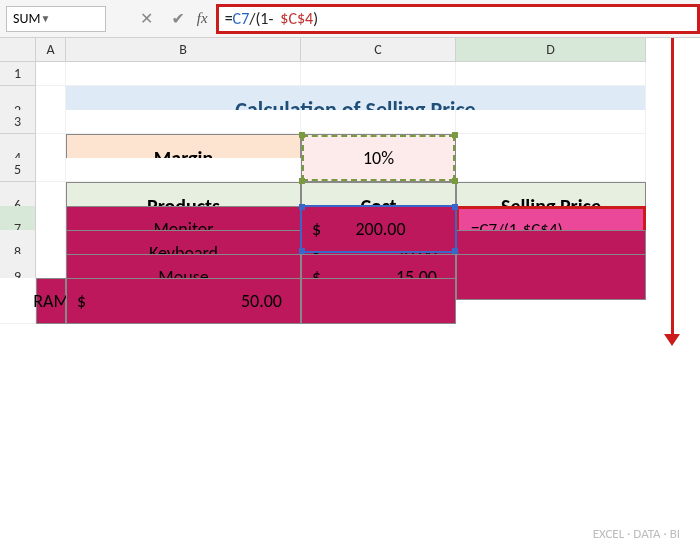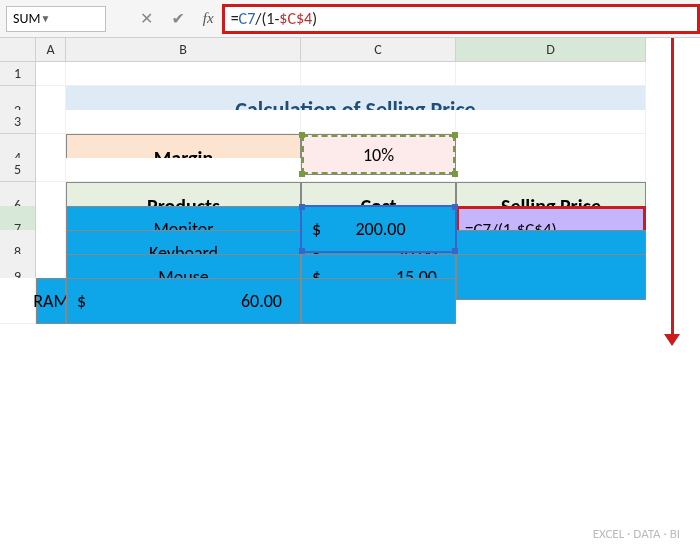--- a/index.html
+++ b/index.html
@@ -37,21 +37,21 @@
     gap: 18px;
     margin-left: 28px;
     color: #888;
     font-size: 16px;
   }
   .fx-label {
     font-style: italic;
     font-family: 'Times New Roman', serif;
     color: #555;
     font-size: 15px;
-    margin-left: 18px;
+    margin-left: 12px;
   }
   .formula-input {
     flex: 1;
     height: 30px;
     margin-left: 8px;
     background: #fff;
     border: 3px solid #cc1b1b;
     display: flex;
     align-items: center;
     padding: 0 6px;
@@ -138,50 +138,50 @@
     background: #e7efe0;
     border: 1px solid #888;
     font-weight: bold;
     font-size: 20px;
     justify-content: center;
   }
   .td {
     border: 1px solid #888;
     font-size: 18px;
     justify-content: center;
-    background:#0ea5e9;
+    background:#be185d;
   }
   .td.cost { justify-content: space-between; padding: 0 18px 0 10px; }
   .td.cost .sym { width:12px; }
   .cost-active {
     outline: 2px solid #3a66c8;
     outline-offset: -1px;
     position:relative;
   }
   .cost-active .corners span{
     position:absolute; width:6px; height:6px; background:#3a66c8;
   }
   .sell-active {
     border: 3px solid #cc1b1b !important;
     justify-content: flex-start;
-    padding-left: 6px;
+    padding-left: 12px;
     font-size: 17px;
-    background:#c4b5fd;
+    background:#ec4899;
   }
   .watermark {
     position:absolute;
     right: 20px; bottom: 18px;
     text-align:right;
     color:#bcbcbc;
     font-size:13px;
     line-height:1.2;
   }
   .watermark .logo { font-size:18px; color:#b8b8b8; font-weight:bold;}
   .blue { color:#2562c0; }
-  .red { color:#c03030; }
+  .red { color:#c03030;margin-left:7px; }
   .black { color:#222; }
 </style>
 </head>
 <body>
 
 <div class="top-bar">
   <div class="name-box">
     <span>SUM</span>
     <span class="dd">▼</span>
   </div>
@@ -222,21 +222,21 @@
 
   <div class="row-head">3</div>
   <div class="cell"></div>
   <div class="cell"></div>
   <div class="cell"></div>
   <div class="cell"></div>
 
   <div class="row-head" style="height:48px">4</div>
   <div class="cell" style="height:48px"></div>
   <div class="cell margin-label" style="height:48px">Margin</div>
-  <div class="cell margin-value" style="height:41px">
+  <div class="cell margin-value" style="height:48px">
     <span>10%</span>
     <div class="marching-ants"></div>
     <div class="handles">
       <span style="top:-3px;left:-3px"></span>
         <span style="top:-3px;right:-3px"></span>
       <span style="bottom:-3px;left:-3px"></span>
         <span style="bottom:-3px;right:-3px"></span>
     </div>
   </div>
   <div class="cell" style="height:48px"></div>
@@ -283,20 +283,20 @@
   <div class="cell td cost" style="height:46px">
     <span class="sym">$</span>
     <span>15.00</span>
   </div>
   <div class="cell td" style="height:46px"></div>
 
   <div class="cell" style="height:46px"></div>
   <div class="cell td" style="height:46px">RAM</div>
   <div class="cell td cost" style="height:46px">
     <span class="sym">$</span>
-    <span>60.00</span>
+    <span>50.00</span>
   </div>
   <div class="cell td" style="height:46px"></div>
 </div>
 
 <div class="watermark">
   <div>EXCEL · DATA · BI</div>
 </div>
 
 </body></html>

